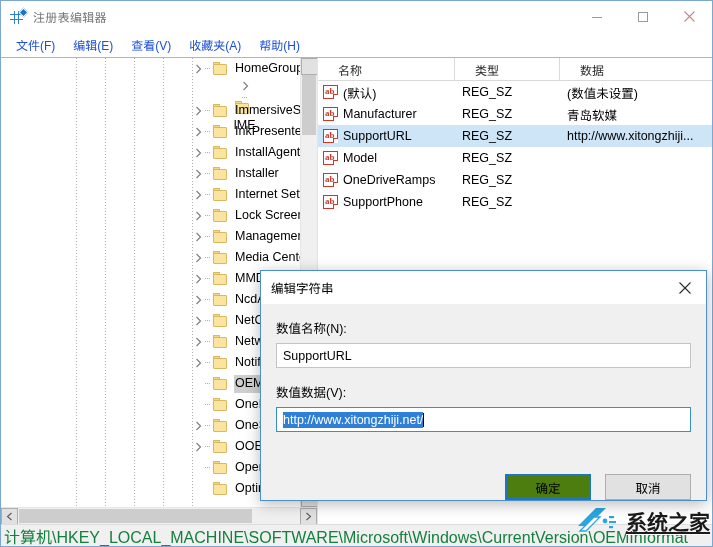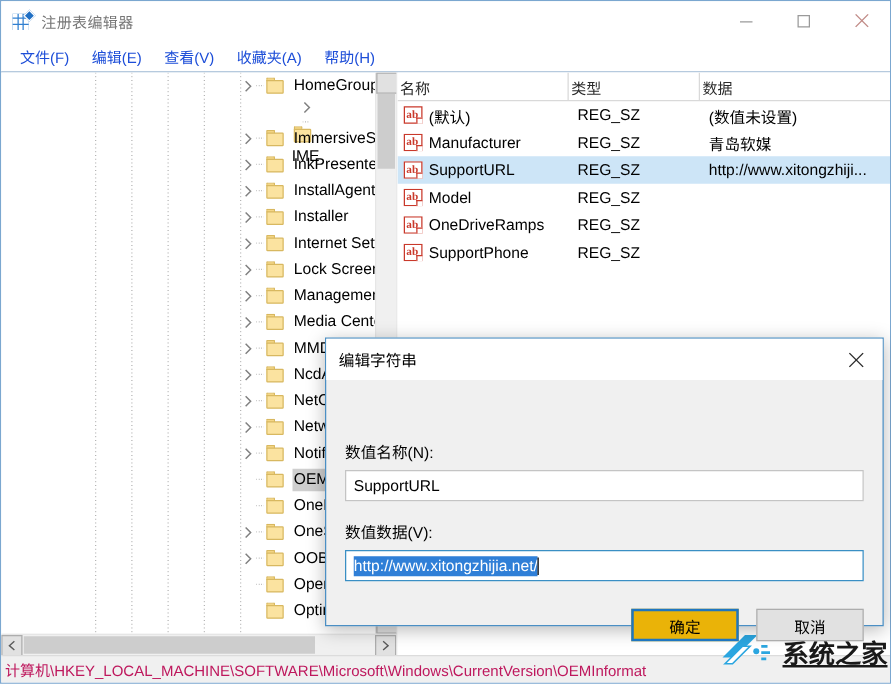--- a/index.html
+++ b/index.html
@@ -132,21 +132,21 @@
   .list-pane{
     flex:1 1 auto;background:#ffffff;position:relative;overflow:hidden;
   }
   .list-header{
     height:22px;display:flex;align-items:stretch;
     background:#ffffff;border-bottom:1px solid #d9d9d9;
   }
   .col-h{
     display:flex;align-items:center;
     font-size:12px;color:#2b2b2b;
-    padding-left:2px;
+    padding-left:20px;
     border-right:1px solid #d9d9d9;
     box-sizing:border-box;
   }
   .c-name{width:137px;flex:0 0 137px;}
   .c-type{width:105px;flex:0 0 105px;}
   .c-data{flex:1 1 auto;border-right:none;}
   .list-row{
     height:22px;display:flex;align-items:center;white-space:nowrap;
   }
   .list-row.selected{background:#cde5f7;}
@@ -196,21 +196,21 @@
   .hscroll .btn.right{right:0;}
   .hscroll .thumb{
     position:absolute;top:1px;bottom:1px;left:18px;width:233px;background:#cdcdcd;
   }
 
   
   .statusbar{
     flex:0 0 21px;height:21px;
     background:#f0f0f0;border-top:1px solid #dcdcdc;
     display:flex;align-items:center;
-    font-size:12px;color:#be185d;
+    font-size:16px;color:#15803d;
     padding-left:3px;overflow:hidden;white-space:nowrap;
     position:relative;
   }
 
   
   .watermark{
     position:absolute;right:2px;bottom:8px;
     display:flex;align-items:center;gap:4px;
     pointer-events:none;
   }
@@ -232,40 +232,40 @@
   }
   .dlg-title{
     height:33px;flex:0 0 33px;background:#ffffff;
     display:flex;align-items:center;position:relative;
   }
   .dlg-title .t{font-size:12.5px;color:#000;margin-left:10px;}
   .dlg-close{
     position:absolute;right:0;top:0;width:42px;height:33px;
     display:flex;align-items:center;justify-content:center;
   }
-  .dlg-body{flex:1 1 auto;padding:14px 15px 0 15px;position:relative;margin-top:33px;}
+  .dlg-body{flex:1 1 auto;padding:14px 15px 0 15px;position:relative;}
   .fld-label{font-size:12.5px;color:#000;margin-bottom:6px;}
   .txtinput{
     height:25px;background:#ffffff;border:1px solid #c4c4c4;box-sizing:border-box;
     display:flex;align-items:center;padding-left:6px;
     font-size:12.5px;color:#000;margin-bottom:14px;
   }
   .txtinput.focus{border:1px solid #3a8fc4;}
   .sel{background:#2f7fd7;color:#ffffff;padding:1px 0 1px 0;}
   .caret{display:inline-block;width:1px;height:14px;background:#000;vertical-align:-3px;}
   .dlg-buttons{
     position:absolute;right:15px;bottom:0;display:flex;gap:14px;
   }
   .btn{
     width:86px;height:26px;box-sizing:border-box;
     background:#e1e1e1;border:1px solid #adadad;
     display:flex;align-items:center;justify-content:center;
     font-size:12.5px;color:#000;
   }
-  .btn.default{border:2px solid #1e76c0;background:#eab308;}
+  .btn.default{border:2px solid #1e76c0;background:#4d7c0f;}
   .dlg-footer{height:34px;flex:0 0 34px;position:relative;}
 </style>
 </head>
 <body>
 
 <div id="app">
 
   <div class="titlebar">
     <div class="app-icon">
       <span class="grid">
@@ -727,21 +727,21 @@
           </svg>
         </div>
       </div>
       <div class="dlg-body">
         <div class="fld-label">数值名称(N):</div>
         <div class="txtinput">
           <span>SupportURL</span>
         </div>
         <div class="fld-label">数值数据(V):</div>
         <div class="txtinput focus">
-          <span class="sel">http://www.xitongzhijia.net/</span>
+          <span class="sel">http://www.xitongzhiji.net/</span>
             <span class="caret"></span>
         </div>
       </div>
       <div class="dlg-footer">
         <div class="dlg-buttons">
           <div class="btn default">确定</div>
           <div class="btn">取消</div>
         </div>
       </div>
     </div>

